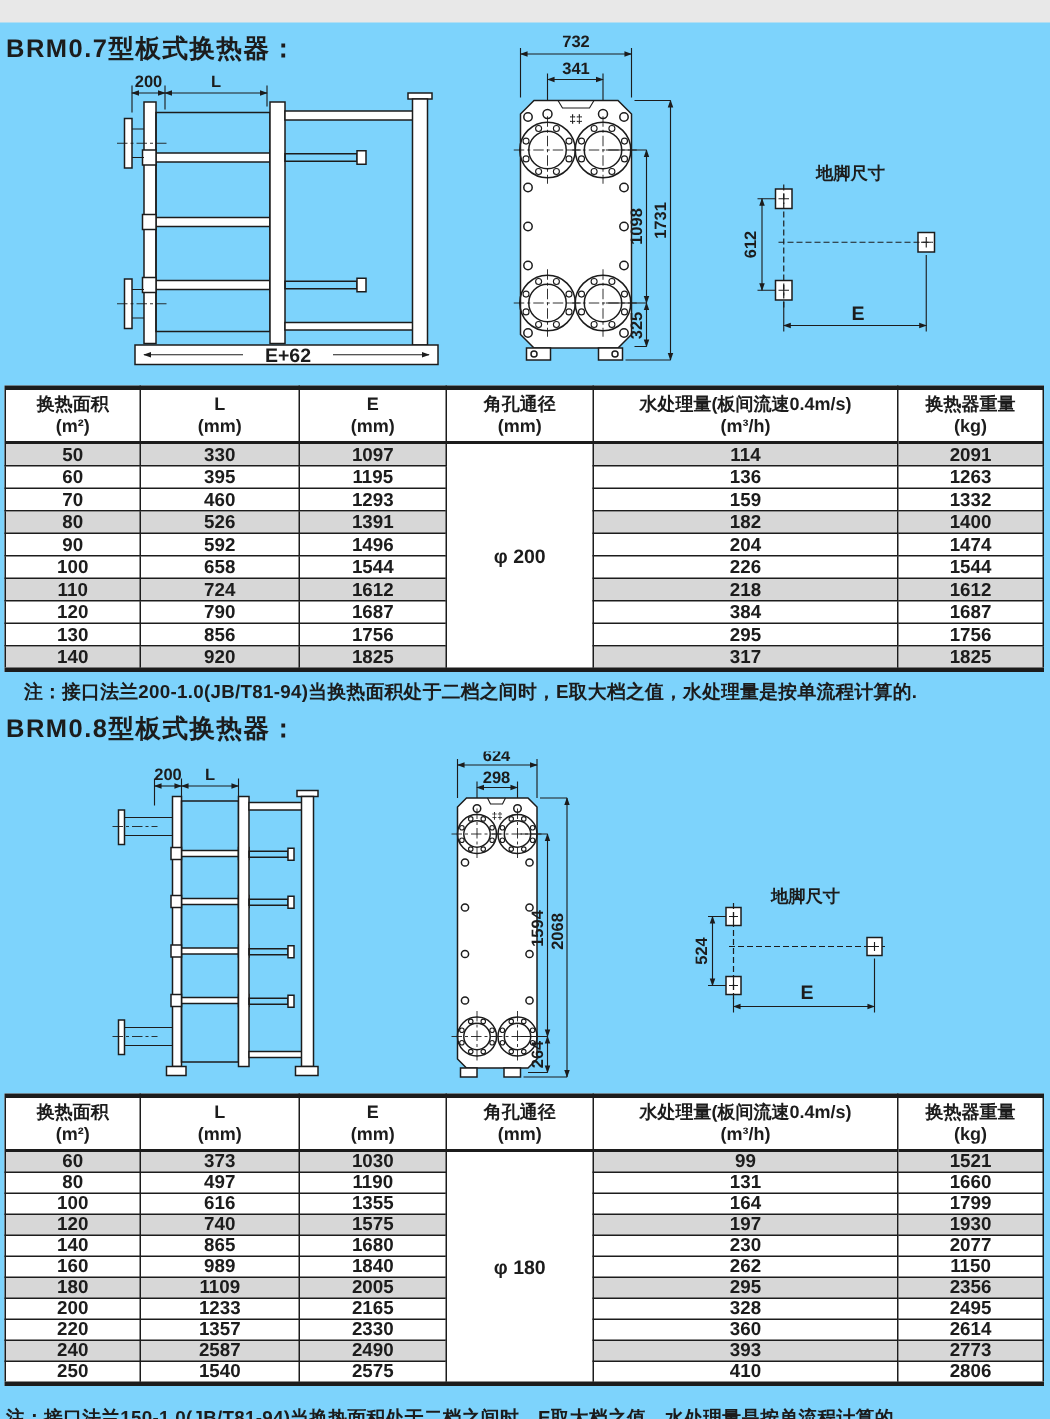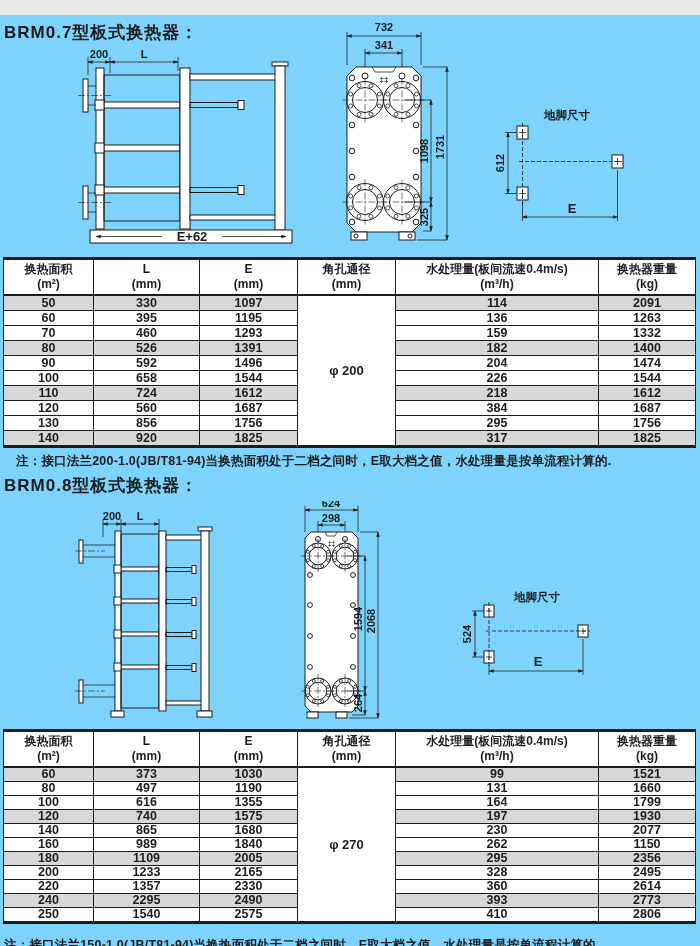--- a/index.html
+++ b/index.html
@@ -291,21 +291,21 @@
         </tr>
         <tr class="shaded">
           <td>110</td>
           <td>724</td>
           <td>1612</td>
           <td>218</td>
           <td>1612</td>
         </tr>
         <tr>
           <td>120</td>
-          <td>560</td>
+          <td>790</td>
           <td>1687</td>
           <td>384</td>
           <td>1687</td>
         </tr>
         <tr>
           <td>130</td>
           <td>856</td>
           <td>1756</td>
           <td>295</td>
           <td>1756</td>
@@ -531,21 +531,21 @@
             <div class="h1">换热器重量</div>
             <div class="h2">(kg)</div>
           </th>
         </tr>
       </thead>
       <tbody>
         <tr class="shaded">
           <td>60</td>
           <td>373</td>
           <td>1030</td>
-          <td rowspan="11" class="port">φ 270</td>
+          <td rowspan="11" class="port">φ 180</td>
           <td>99</td>
           <td>1521</td>
         </tr>
         <tr>
           <td>80</td>
           <td>497</td>
           <td>1190</td>
           <td>131</td>
           <td>1660</td>
         </tr>
@@ -593,21 +593,21 @@
         </tr>
         <tr>
           <td>220</td>
           <td>1357</td>
           <td>2330</td>
           <td>360</td>
           <td>2614</td>
         </tr>
         <tr class="shaded">
           <td>240</td>
-          <td>2295</td>
+          <td>2587</td>
           <td>2490</td>
           <td>393</td>
           <td>2773</td>
         </tr>
         <tr>
           <td>250</td>
           <td>1540</td>
           <td>2575</td>
           <td>410</td>
           <td>2806</td>

